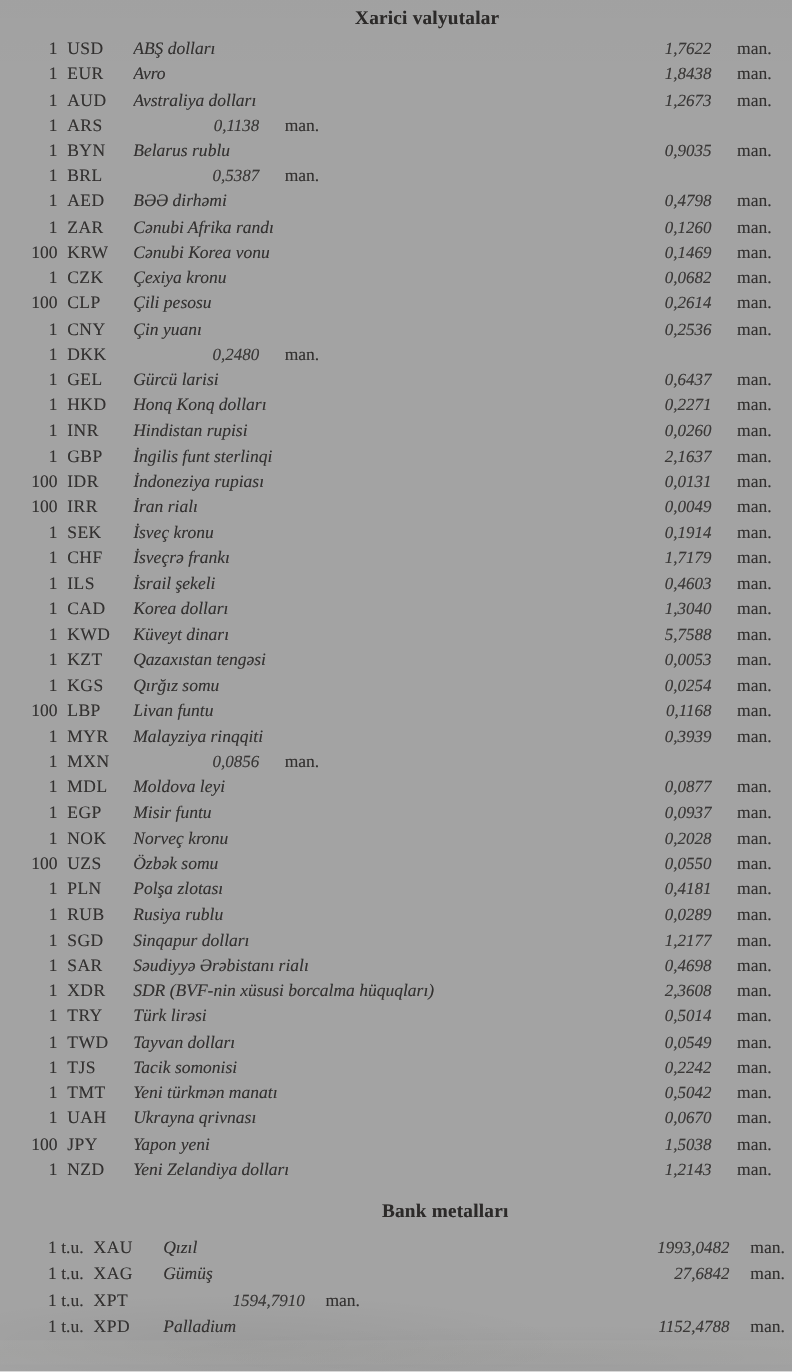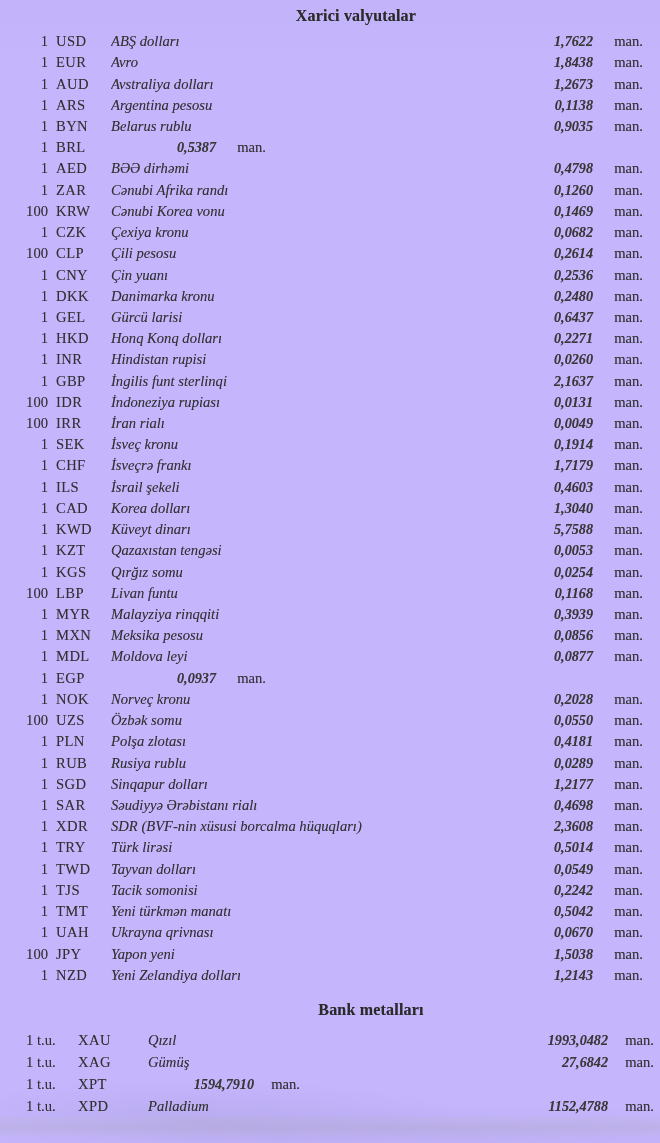--- a/index.html
+++ b/index.html
@@ -4,21 +4,21 @@
 <style>
   html, body {
     margin: 0;
     padding: 0;
     background: #ffffff;
   }
   .page {
     position: relative;
     width: 660px;
     height: 1143px;
-    background: #c4b5fd;
+    background: #a3a3a3;
     font-family: "Liberation Serif", serif;
     color: #333130;
     overflow: hidden;
   }
   
   .page::before {
     content: "";
     position: absolute;
     inset: 0;
     background:
@@ -51,26 +51,26 @@
     height: 21.22px;
     font-size: 14.6px;
     white-space: nowrap;
     text-shadow: 0 0 0.5px rgba(40,40,40,0.35);
   }
   .metal-rows .row { height: 22.2px; }
 
   .qty  { width: 48px; text-align: right; }
   .code { width: 50px; text-align: left; margin-left: 8px; letter-spacing: 0.4px; }
   .name { flex: 1; margin-left: 5px; overflow: hidden; font-style: italic; }
-  .rate { width: 110px; text-align: right; font-style: italic; font-weight: 700; font-size: 14.2px; color: #3a3837; }
+  .rate { width: 110px; text-align: right; font-style: italic; font-weight: 400; font-size: 14.2px; color: #3a3837; }
   .unit { width: 50px; text-align: right; margin-right: 17px; }
 
-  .metal-rows .qty  { width: 78px; text-align: left; padding-left: 26px; box-sizing: border-box; }
+  .metal-rows .qty  { width: 78px; text-align: left; padding-left: 40px; box-sizing: border-box; }
   .metal-rows .code { width: 46px; margin-left: 0; }
-  .metal-rows .name { margin-left: 24px; }
+  .metal-rows .name { margin-left: 12px; }
   .metal-rows .rate { width: 130px; }
   .metal-rows .unit { width: 46px; margin-right: 6px; }
 
   .scan-shadow {
     position: absolute;
     left: 0;
     right: 0;
     bottom: 6px;
     height: 20px;
     background: linear-gradient(180deg, rgba(190,190,185,0.10), rgba(170,170,165,0.18) 55%, rgba(200,200,196,0.06));
@@ -105,21 +105,20 @@
     <span class="qty">1</span>
     <span class="code">AUD</span>
     <span class="name">Avstraliya dolları</span>
     <span class="rate">1,2673</span>
     <span class="unit">man.</span>
   </div>
 
   <div class="row">
     <span class="qty">1</span>
     <span class="code">ARS</span>
-    <span class="name">Argentina pesosu</span>
     <span class="rate">0,1138</span>
     <span class="unit">man.</span>
   </div>
 
   <div class="row">
     <span class="qty">1</span>
     <span class="code">BYN</span>
     <span class="name">Belarus rublu</span>
     <span class="rate">0,9035</span>
     <span class="unit">man.</span>
@@ -176,21 +175,20 @@
     <span class="qty">1</span>
     <span class="code">CNY</span>
     <span class="name">Çin yuanı</span>
     <span class="rate">0,2536</span>
     <span class="unit">man.</span>
   </div>
 
   <div class="row">
     <span class="qty">1</span>
     <span class="code">DKK</span>
-    <span class="name">Danimarka kronu</span>
     <span class="rate">0,2480</span>
     <span class="unit">man.</span>
   </div>
 
   <div class="row">
     <span class="qty">1</span>
     <span class="code">GEL</span>
     <span class="name">Gürcü larisi</span>
     <span class="rate">0,6437</span>
     <span class="unit">man.</span>
@@ -304,36 +302,36 @@
     <span class="qty">1</span>
     <span class="code">MYR</span>
     <span class="name">Malayziya rinqqiti</span>
     <span class="rate">0,3939</span>
     <span class="unit">man.</span>
   </div>
 
   <div class="row">
     <span class="qty">1</span>
     <span class="code">MXN</span>
-    <span class="name">Meksika pesosu</span>
     <span class="rate">0,0856</span>
     <span class="unit">man.</span>
   </div>
 
   <div class="row">
     <span class="qty">1</span>
     <span class="code">MDL</span>
     <span class="name">Moldova leyi</span>
     <span class="rate">0,0877</span>
     <span class="unit">man.</span>
   </div>
 
   <div class="row">
     <span class="qty">1</span>
     <span class="code">EGP</span>
+    <span class="name">Misir funtu</span>
     <span class="rate">0,0937</span>
     <span class="unit">man.</span>
   </div>
 
   <div class="row">
     <span class="qty">1</span>
     <span class="code">NOK</span>
     <span class="name">Norveç kronu</span>
     <span class="rate">0,2028</span>
     <span class="unit">man.</span>

